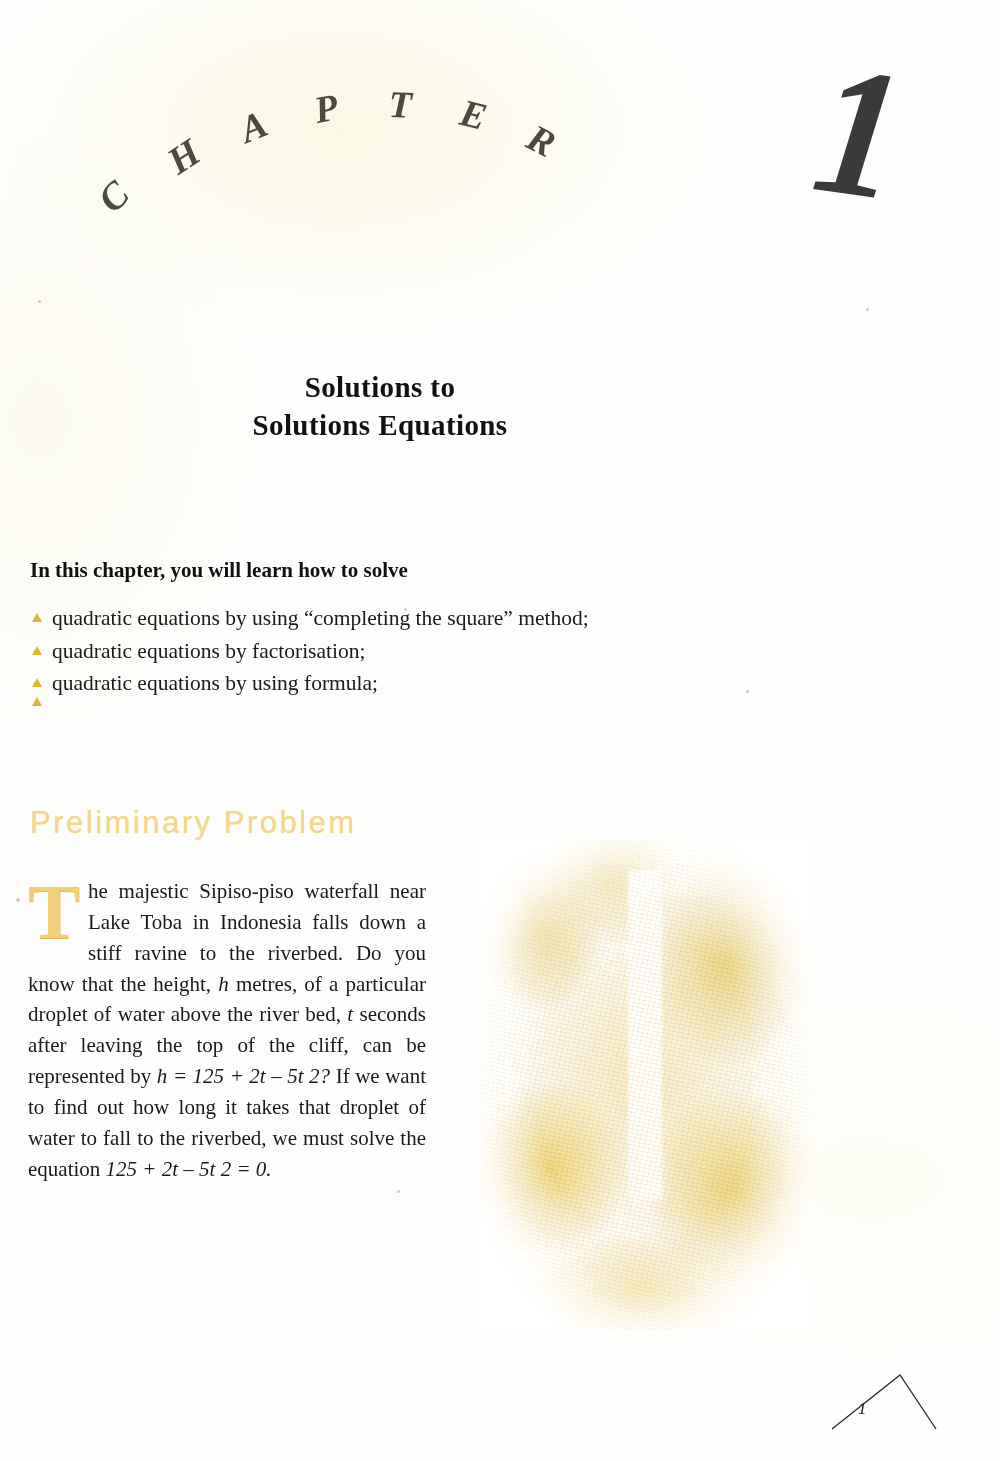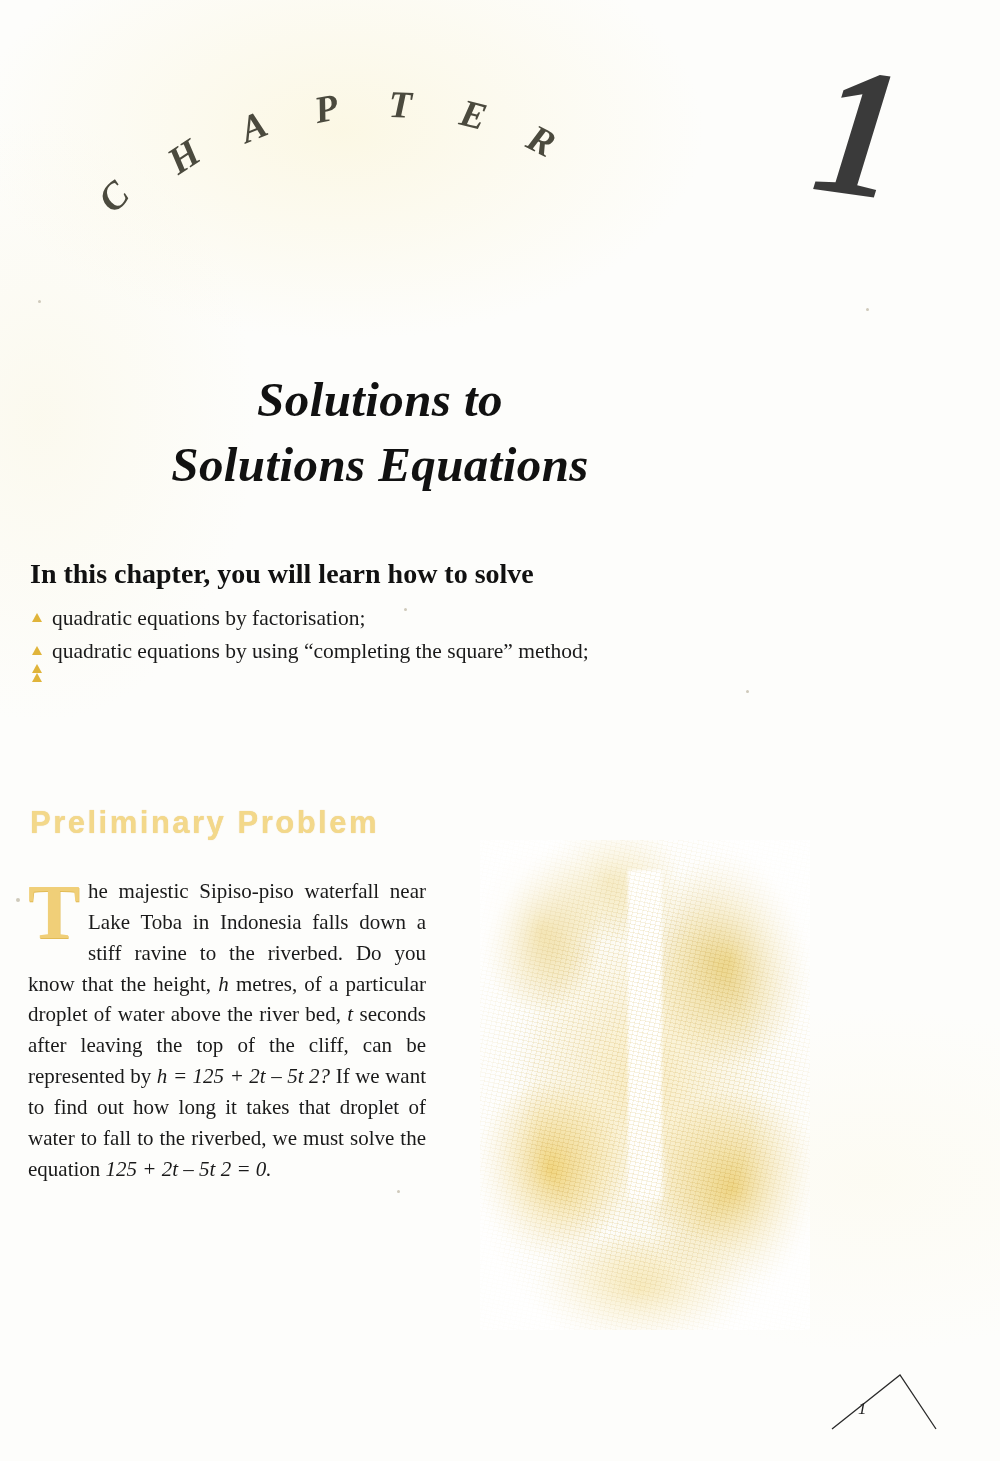--- a/index.html
+++ b/index.html
@@ -63,35 +63,34 @@
   .title-block {
     position: absolute;
     left: 0;
     top: 368px;
     width: 760px;
     text-align: center;
   }
   .title-line {
     font-family: "Liberation Serif", serif;
     font-weight: 700;
-    font-size: 49px;
+    font-size: 29px;
     letter-spacing: 0.4px;
     color: #111;
     line-height: 1.32;
-    font-style: italic;
   }
 
   
   .learn-heading {
     position: absolute;
     left: 30px;
     top: 558px;
     font-family: "Liberation Serif", serif;
     font-weight: 700;
-    font-size: 28px;
+    font-size: 21px;
     color: #111;
   }
   .learn-list {
     position: absolute;
     left: 32px;
     top: 602px;
     width: 700px;
   }
   .learn-item {
     display: flex;
@@ -111,21 +110,21 @@
     position: relative;
     top: -3px;
   }
 
   
   .prelim-heading {
     position: absolute;
     left: 30px;
     top: 805px;
     font-family: "Liberation Sans", sans-serif;
-    font-weight: 700;
+    font-weight: 400;
     font-size: 31px;
     letter-spacing: 2.5px;
     color: #f3d88a;
     text-shadow: 0 0 1px rgba(214,170,70,0.6);
   }
 
   .prelim-body {
     position: absolute;
     left: 28px;
     top: 876px;
@@ -242,28 +241,29 @@
 
   <div class="title-block">
     <div class="title-line">Solutions to</div>
     <div class="title-line">Solutions Equations</div>
   </div>
 
   <div class="learn-heading">In this chapter, you will learn how to solve</div>
   <div class="learn-list">
     <div class="learn-item">
       <span class="tri"></span>
+      <span>quadratic equations by using “completing the square” method;</span>
+    </div>
+    <div class="learn-item">
+      <span class="tri"></span>
       <span>quadratic equations by factorisation;</span>
     </div>
     <div class="learn-item">
       <span class="tri"></span>
-      <span>quadratic equations by using “completing the square” method;</span>
-    </div>
-    <div class="learn-item">
-      <span class="tri"></span>
+      <span>quadratic equations by using formula;</span>
     </div>
     <div class="learn-item">
       <span class="tri"></span>
     </div>
   </div>
 
   <div class="prelim-heading">Preliminary  Problem</div>
 
   <div class="prelim-body">
     <span class="dropcap">T</span><span>he majestic Sipiso-piso waterfall near Lake Toba in Indonesia falls down a stiff ravine to the riverbed. Do you know that the height, </span><i>h</i><span> metres, of a particular droplet of water above the river bed, </span><i>t</i><span> seconds after leaving the top of the cliff, can be represented by </span><i>h = 125 + 2t – 5t 2?</i><span> If we want to find out how long it takes that droplet of water to fall to the riverbed, we must solve the equation </span><i>125 + 2t – 5t 2 = 0.</i>

